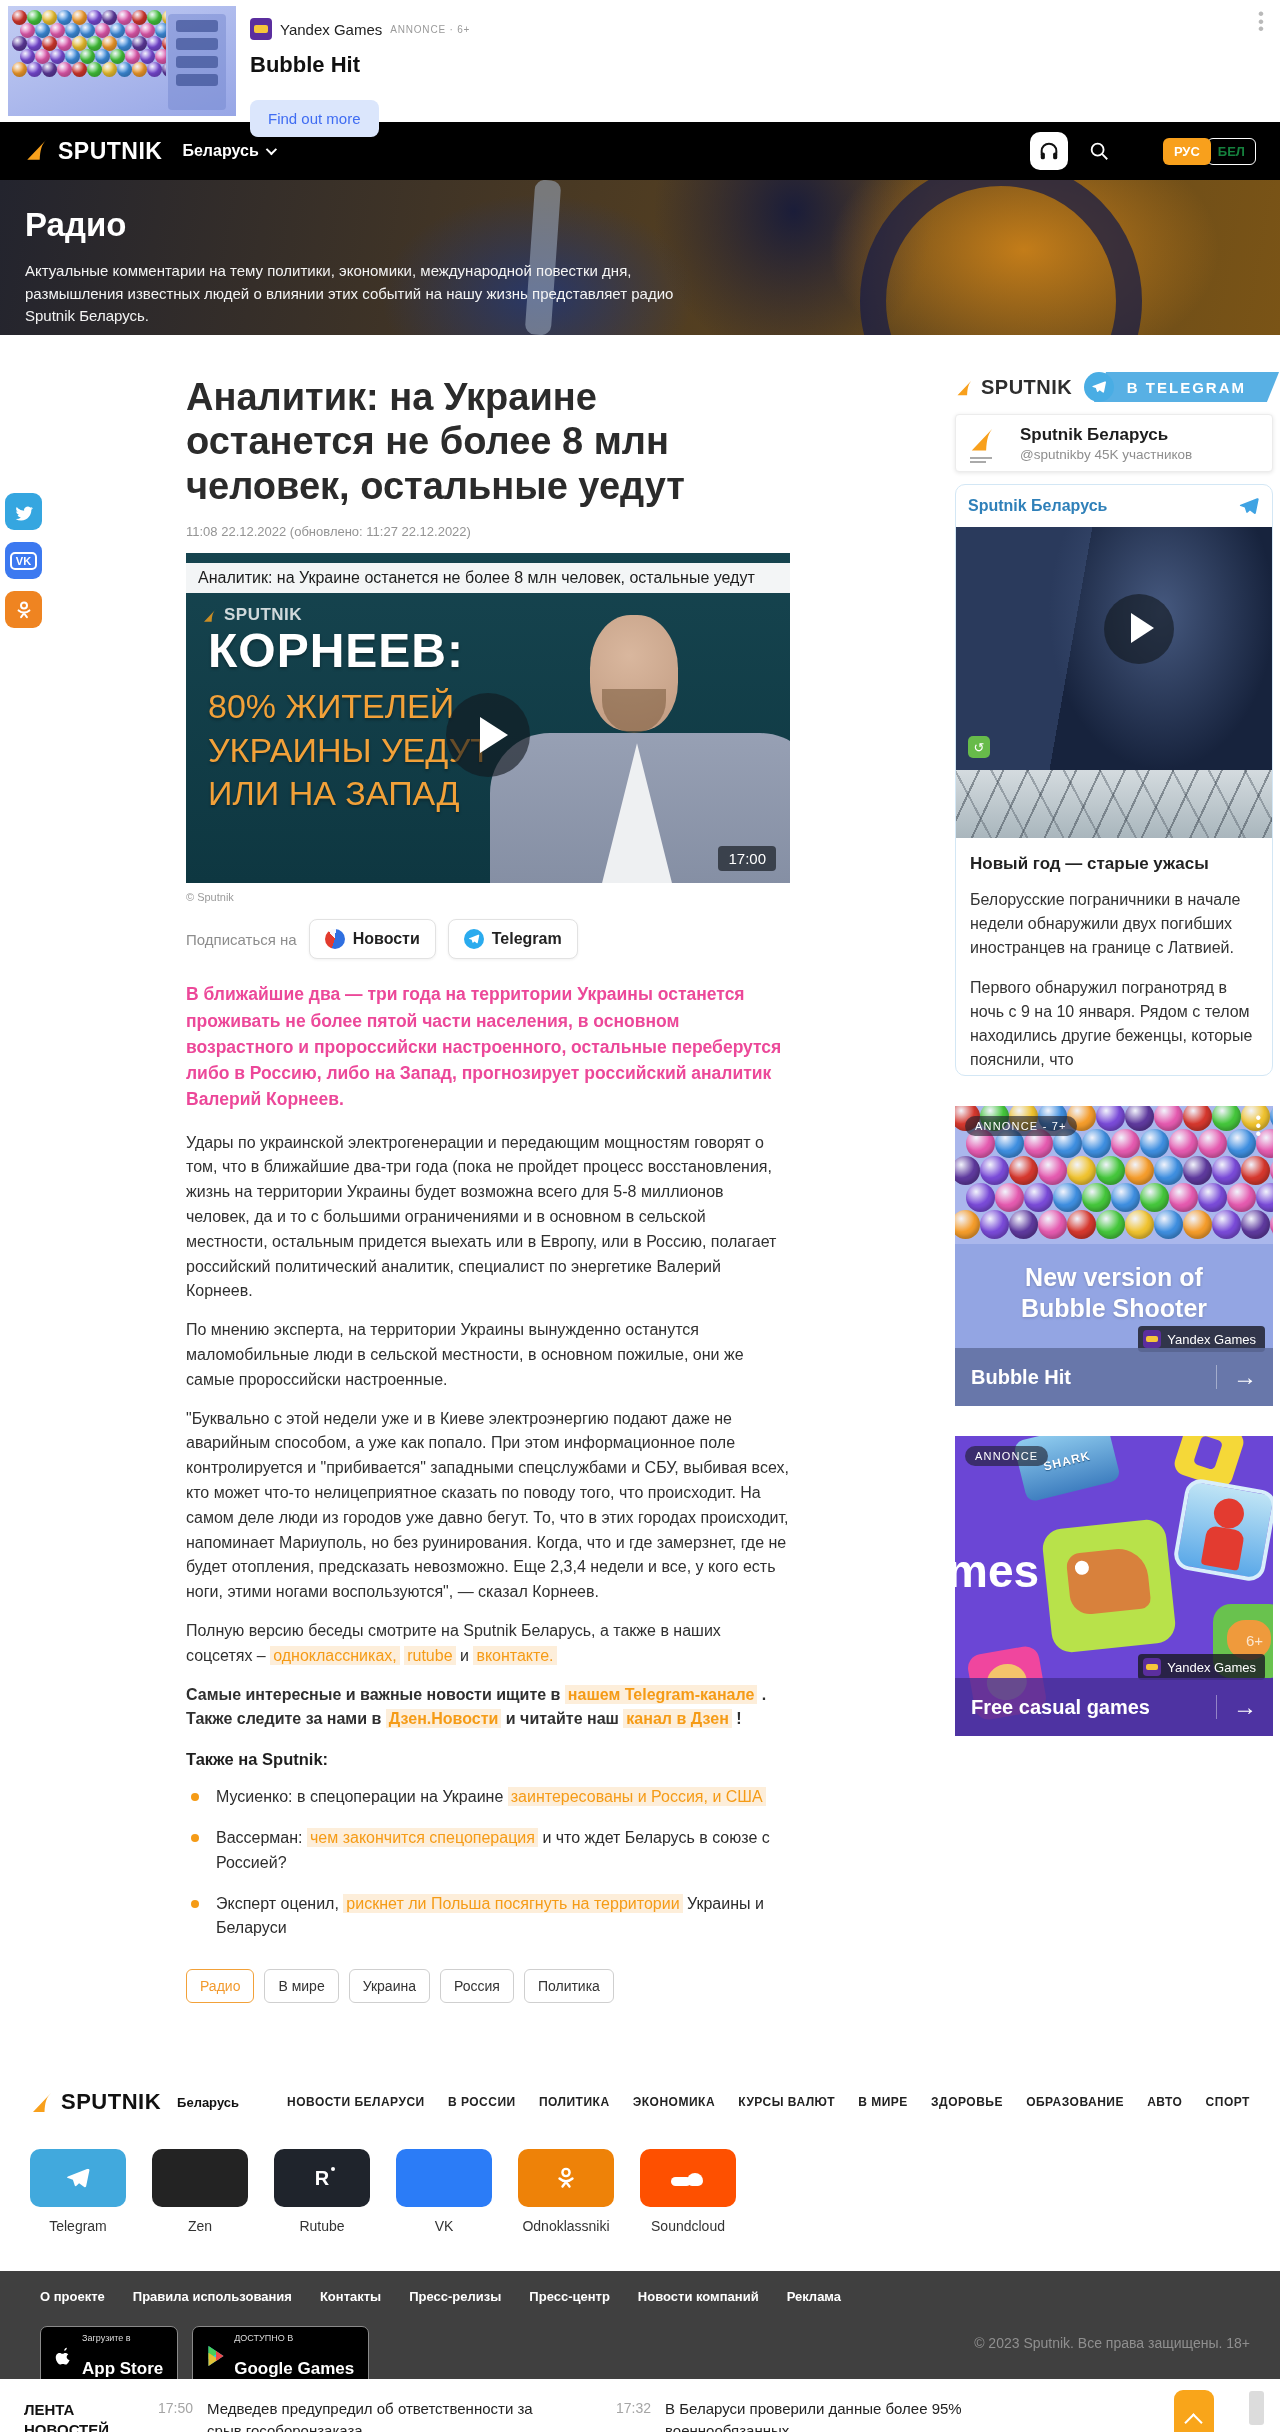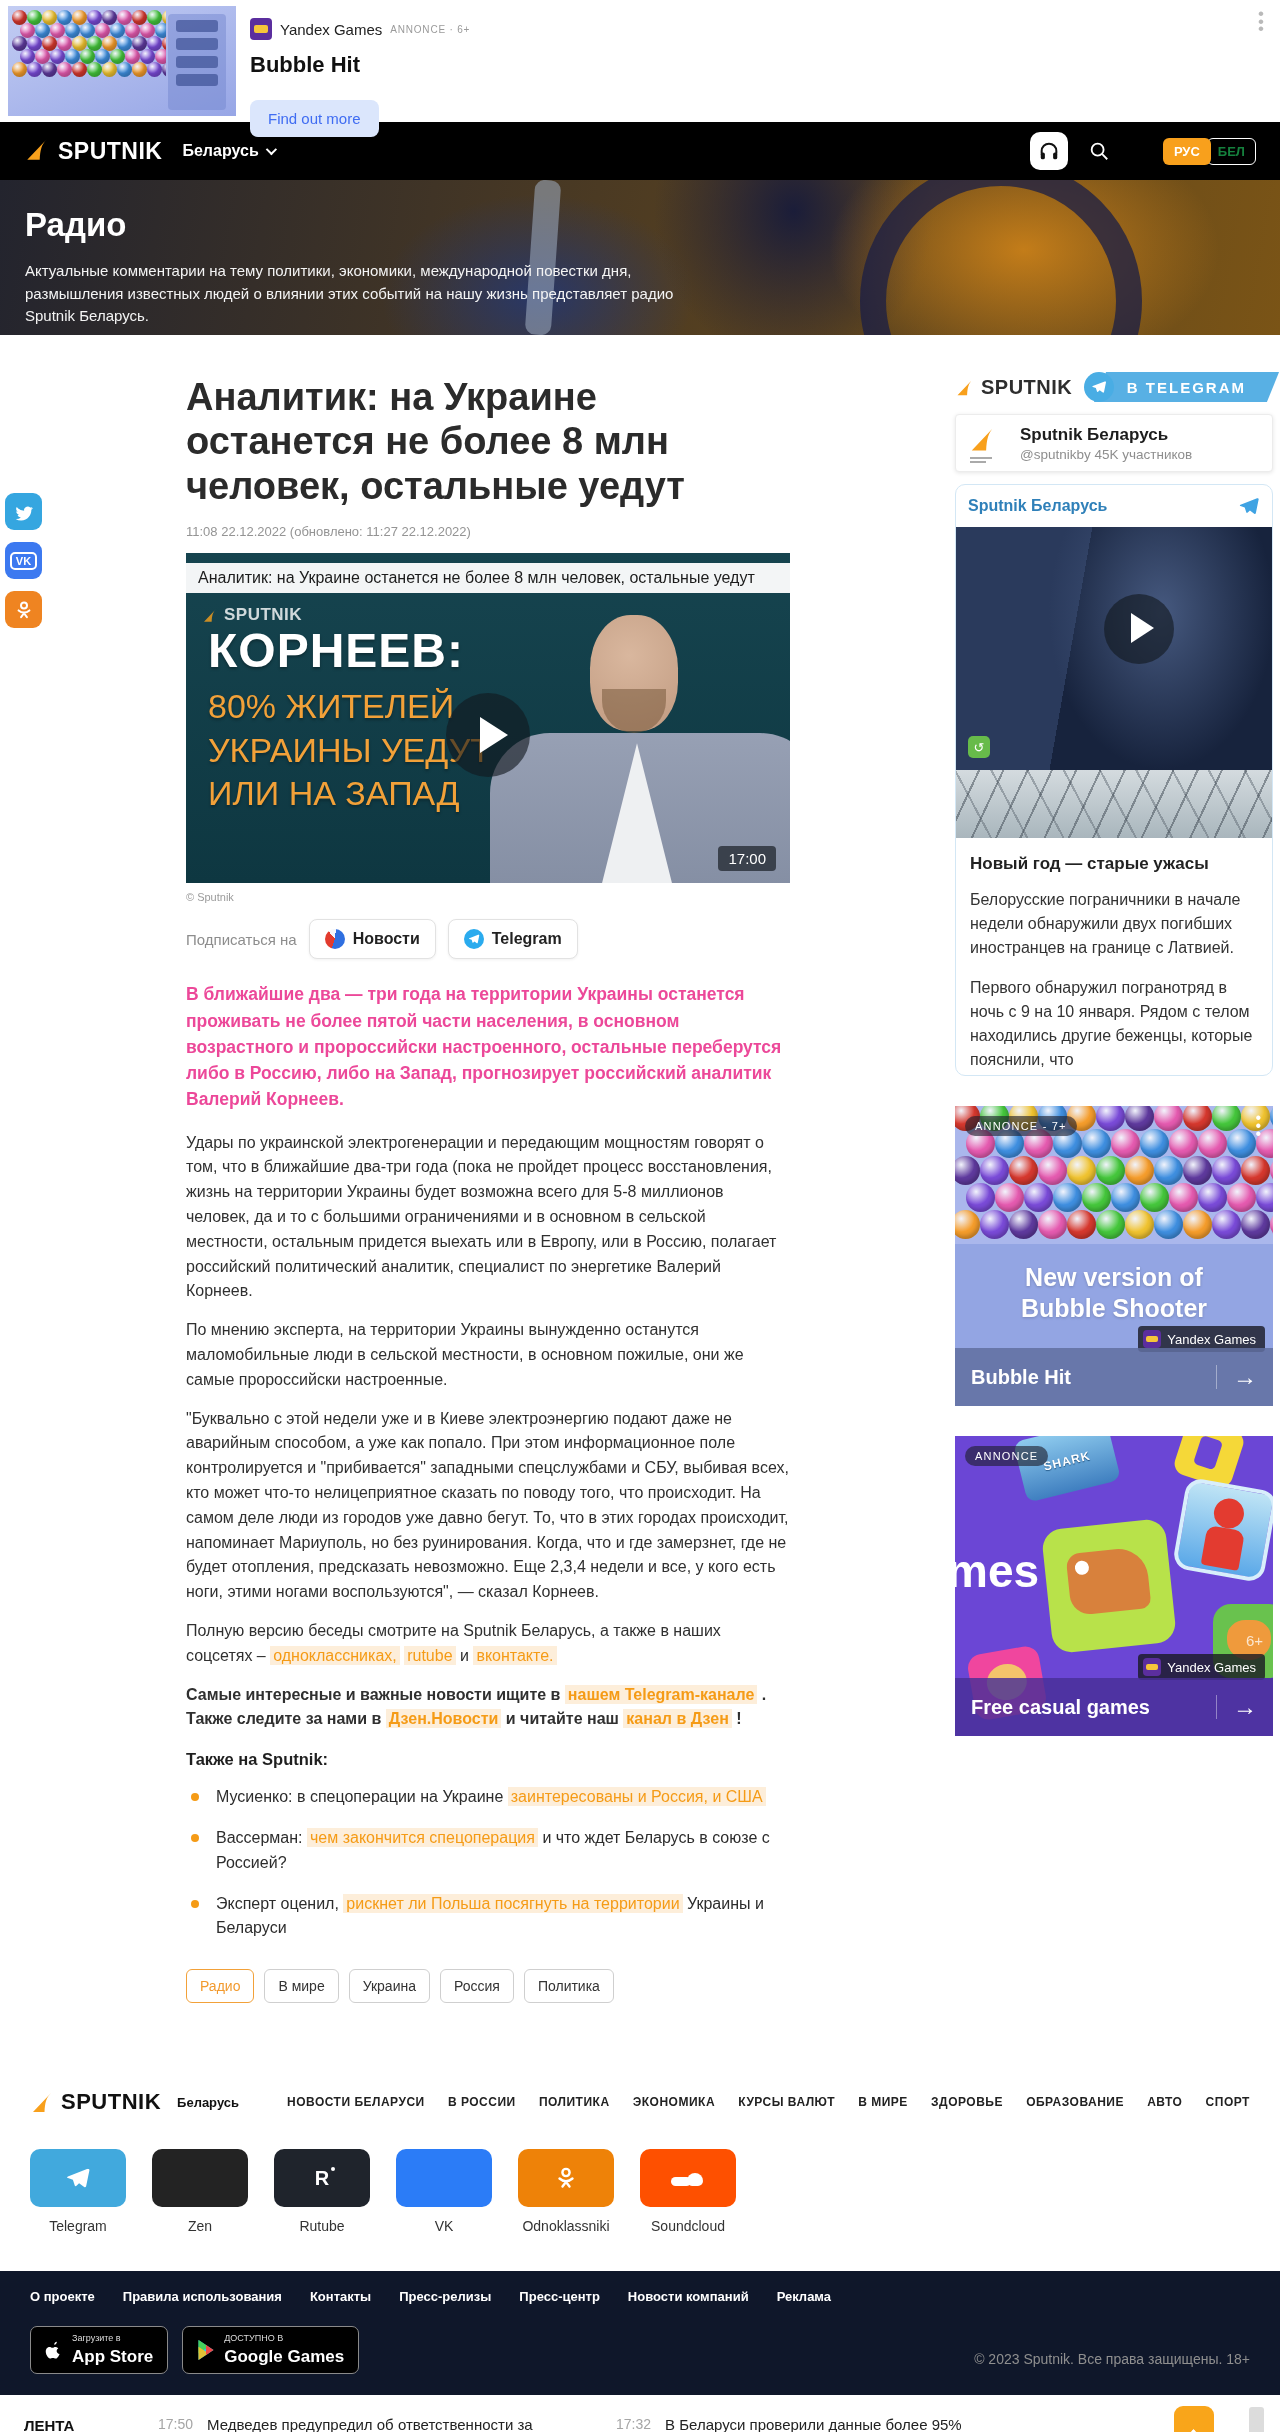--- a/index.html
+++ b/index.html
@@ -176,27 +176,27 @@
   .s-vk { background:#2b7cf7; } .s-ok { background:#ee8208; } .s-soundcloud { background:#fe5000; }
   .s-label { font-size:14px; color:#333; margin-top:11px; }
   .ru-r { color:#fff; font-size:20px; font-weight:800; position:relative; }
   .ru-r::after { content:""; position:absolute; right:-6px; top:0; width:4px; height:4px; border-radius:50%; background:#fff; }
   .cloud { position:relative; width:34px; height:16px; }
   .cloud i { position:absolute; background:#fff; }
   .cloud i:nth-child(1){ left:0; bottom:0; width:20px; height:9px; border-radius:5px; }
   .cloud i:nth-child(2){ right:2px; bottom:0; width:16px; height:13px; border-radius:8px 8px 5px 5px; }
 
   
-  .footer-dark { background:#0f172a; height:124px; padding:18px 30px; position:relative; }
+  .footer-dark { background:#404040; height:108px; padding:18px 40px; position:relative; }
   .d-links { display:flex; gap:28px; }
   .d-links span { color:#fff; font-size:13px; font-weight:700; cursor:pointer; white-space:nowrap; }
   .badges { display:flex; gap:14px; margin-top:22px; }
   .badge { display:flex; align-items:center; gap:9px; border:1px solid #8a8a8a; border-radius:7px; padding:6px 14px; background:#000; cursor:pointer; }
   .badge-small { font-size:9px; color:#ddd; }
-  .badge-big { font-size:17px; font-weight:600; color:#fff; margin-top:4px; }
+  .badge-big { font-size:17px; font-weight:600; color:#fff; margin-top:16px; }
   .copyright { position:absolute; right:30px; bottom:28px; color:#8f8f8f; font-size:14px; }
 
   
   .ticker { background:#fff; height:82px; display:flex; align-items:center; padding:0 24px; position:relative; }
   .t-label { font-weight:800; font-size:15px; line-height:1.35; color:#111; width:118px; }
   .t-item { display:flex; gap:14px; width:442px; margin-left:16px; cursor:pointer; }
   .t-time { font-size:14px; color:#a5a5a5; padding-top:2px; flex:none; }
   .t-text { font-size:15px; color:#222; line-height:1.45; width:350px; }
   .t-up { position:absolute; right:66px; top:11px; width:40px; height:60px; background:#f9a51a; border-radius:9px; cursor:pointer; }
   .t-up::after { content:""; position:absolute; left:13px; top:26px; width:11px; height:11px; border-left:2.5px solid #fff; border-top:2.5px solid #fff; transform:rotate(45deg); }

